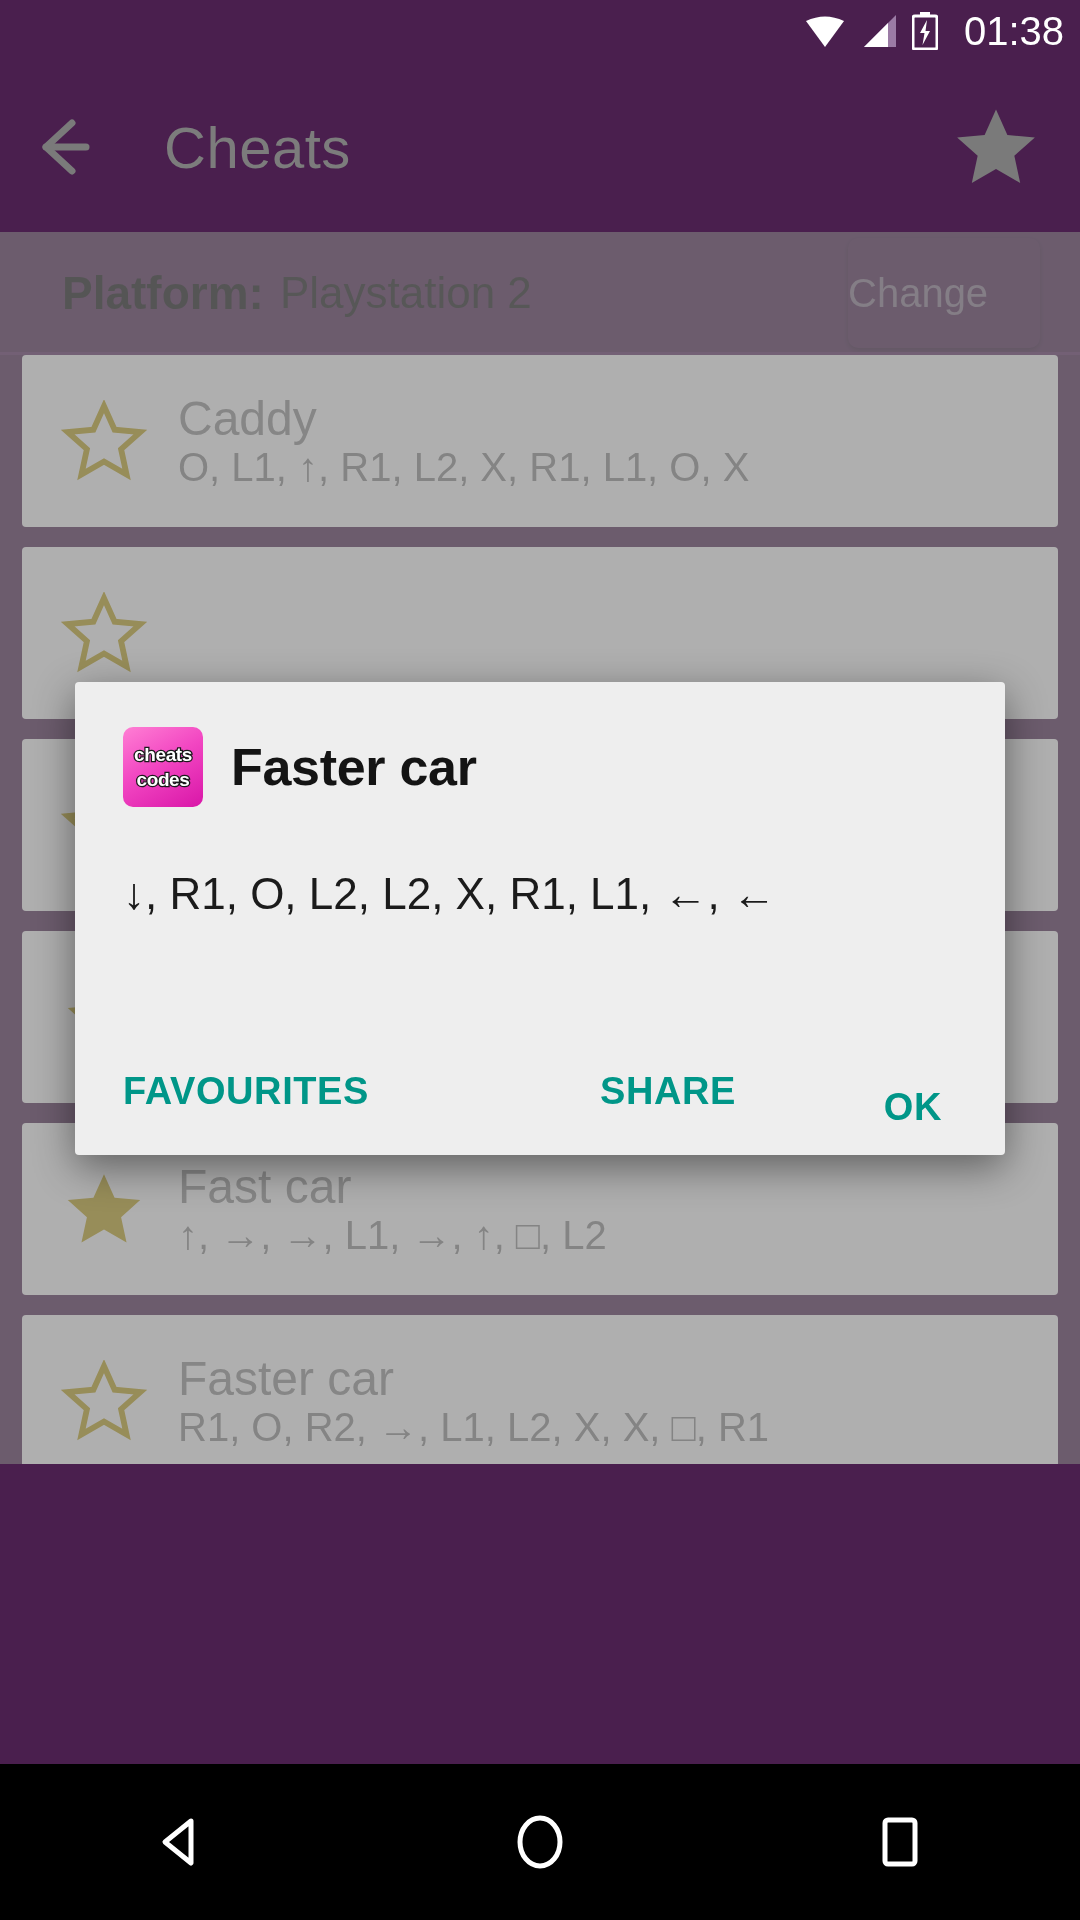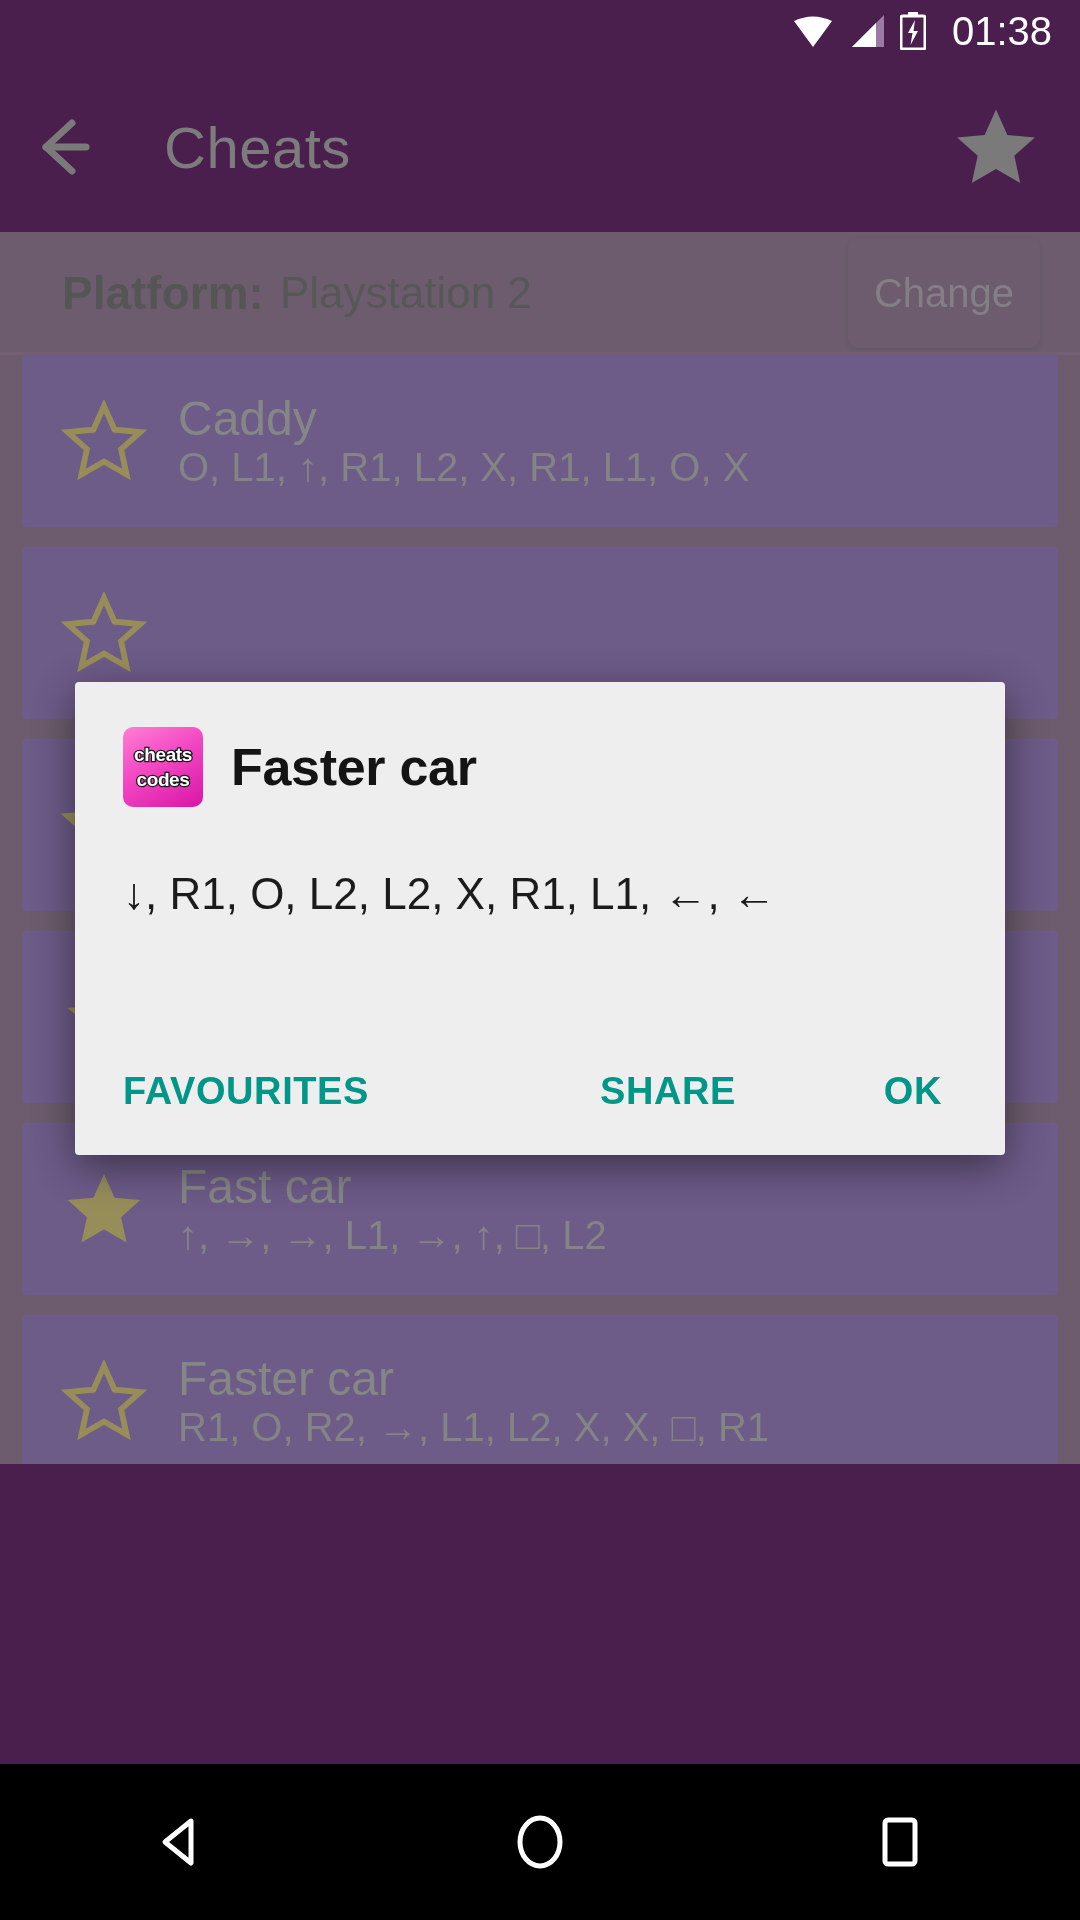--- a/index.html
+++ b/index.html
@@ -15,21 +15,21 @@
     background:#4a1f4e;
     overflow:hidden;
   }
 
   
   #status-bar {
     position:absolute; left:0; top:0;
     width:1080px; height:62px;
     background:#4a1f4e;
     display:flex; align-items:center; justify-content:flex-end;
-    padding-right:28px;
+    padding-right:16px;
   }
   .sb-icons { display:flex; align-items:center; gap:14px; }
   .wifi-ico { width:42px; height:34px; position:relative; }
   .wifi-ico svg { display:block; }
   .signal-ico { width:38px; height:34px; }
   .batt-ico { width:26px; height:38px; }
   #clock {
     color:#ffffff; font-size:40px; font-weight:400;
     letter-spacing:0px; margin-left:12px;
     font-family:"Liberation Sans", sans-serif;
@@ -83,39 +83,39 @@
   }
   #platform-value {
     margin-left:16px;
     font-size:44px; font-weight:400; color:#111111;
   }
   #change-btn {
     margin-left:auto; margin-right:40px;
     width:192px; height:110px;
     background:#4a1f4e;
     border-radius:10px;
-    display:flex; align-items:center; justify-content:center;
+    display:flex; align-items:center; justify-content:flex-start;
     box-shadow:0 2px 5px rgba(0,0,0,0.35);
   }
   #change-btn span {
     color:#8b7a8f; font-size:40px; font-weight:400;
   }
   #divider {
     position:absolute; left:0; top:120px;
     width:1080px; height:3px; background:#5c2a62;
   }
 
   
   #cheat-list {
     position:absolute; left:0; top:123px;
     width:1080px;
   }
   .cheat-card {
     margin:0 22px 20px 22px;
-    background:#4c1d95;
+    background:#ffffff;
     border-radius:4px;
     height:172px;
     display:flex; align-items:center;
     position:relative;
   }
   .cheat-star {
     width:96px; margin-left:34px; flex:0 0 auto;
     display:flex; align-items:center; justify-content:center;
   }
   .cheat-texts { margin-left:26px; }
@@ -177,21 +177,21 @@
   }
   .dlg-btn {
     color:#009688; font-size:38px; font-weight:700;
     letter-spacing:0.6px;
     background:none; border:none;
     font-family:"Liberation Sans", sans-serif;
     cursor:pointer;
   }
   #btn-favourites { position:absolute; left:48px; bottom:42px; }
   #btn-share      { position:absolute; left:525px; bottom:42px; }
-  #btn-ok         { position:absolute; right:48px; bottom:42px; }
+  #btn-ok         { position:absolute; right:48px; bottom:26px; }
 
   
   #nav-bar {
     position:absolute; left:0; bottom:0;
     width:1080px; height:156px;
     background:#000000;
     display:flex; align-items:center; justify-content:space-around;
     z-index:30;
   }
   .nav-btn { width:180px; height:110px; display:flex; align-items:center; justify-content:center; }

